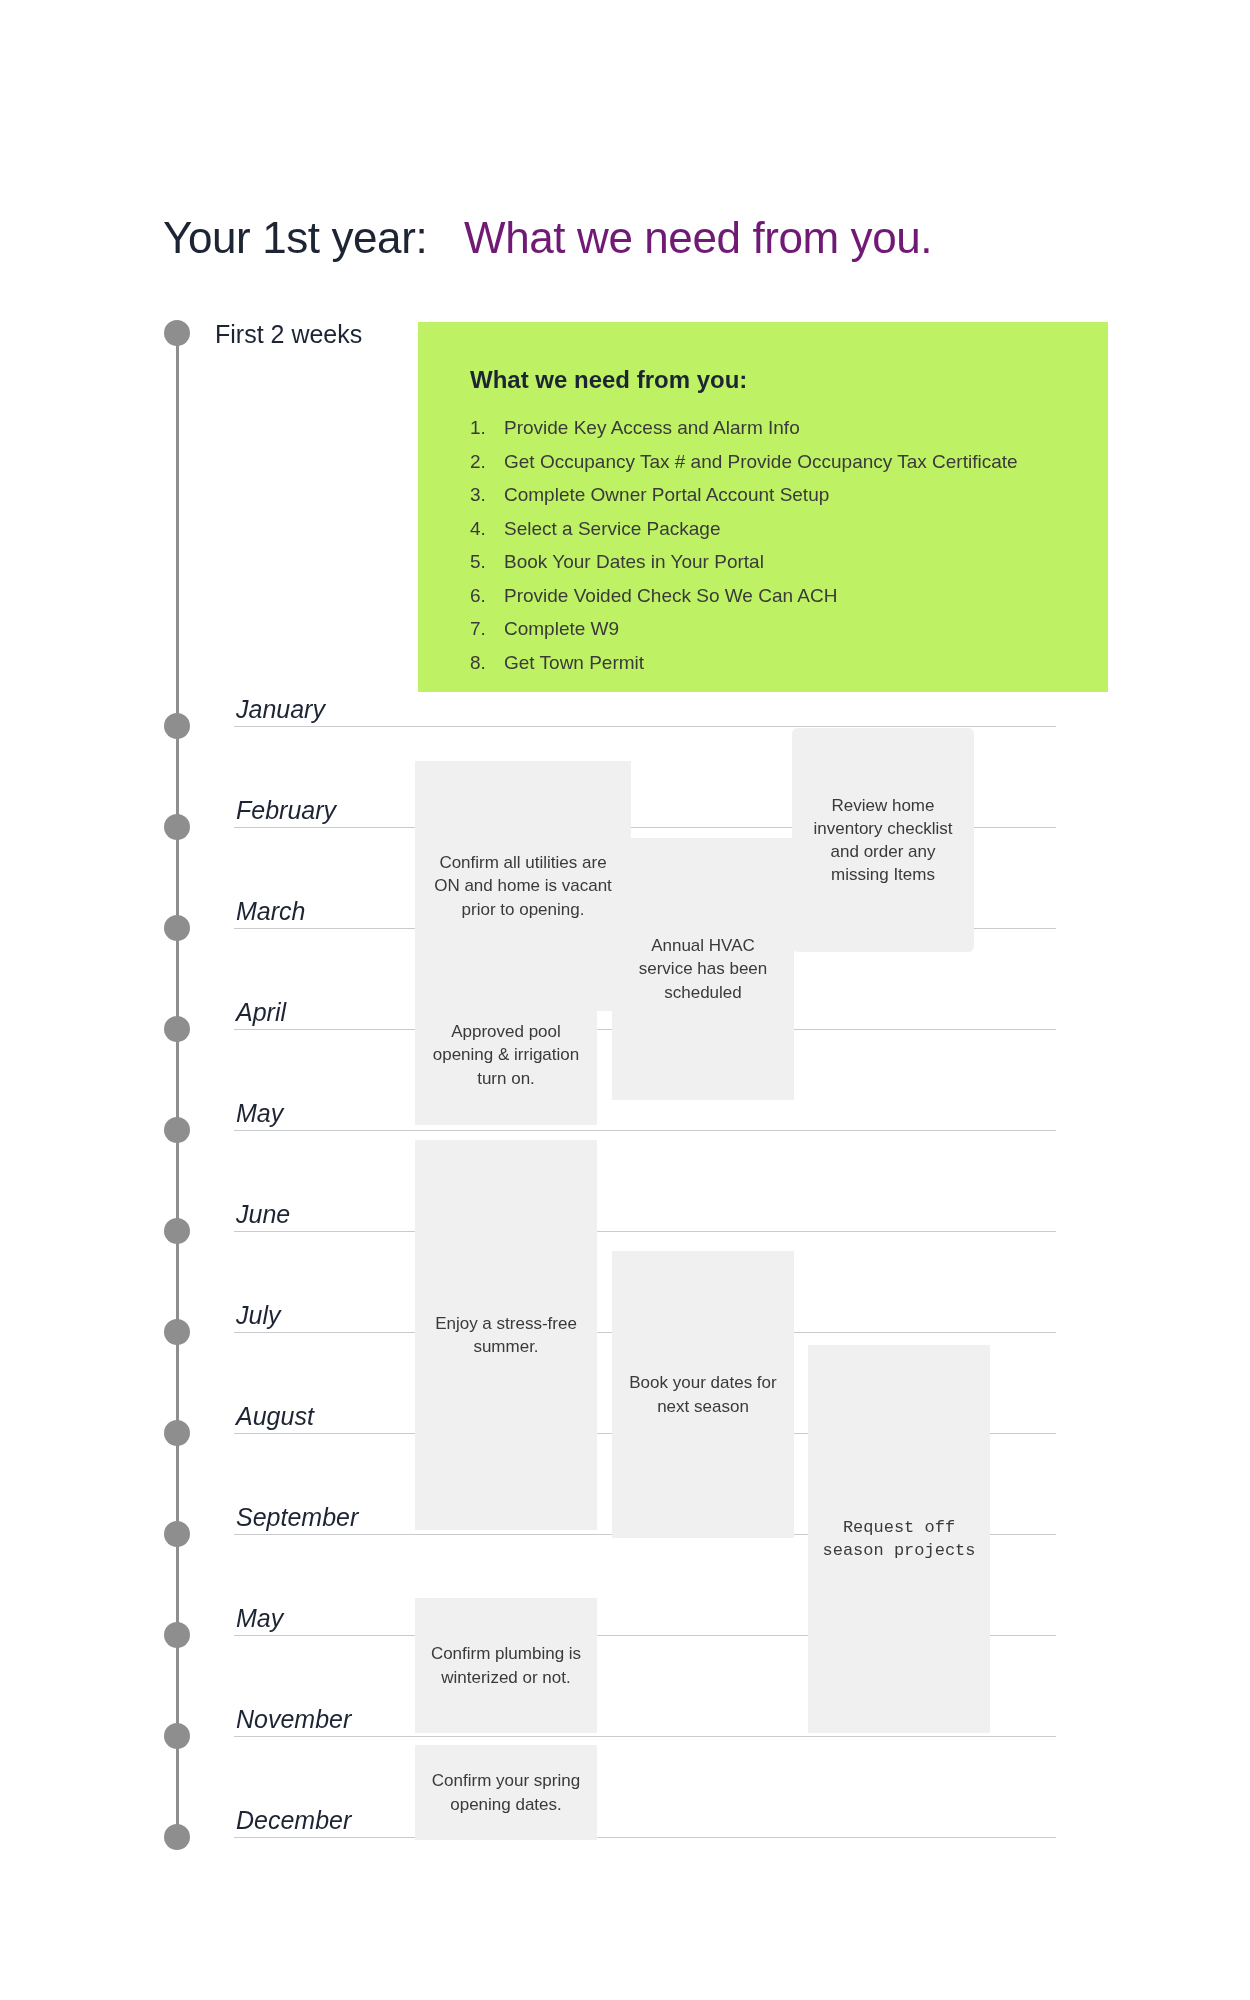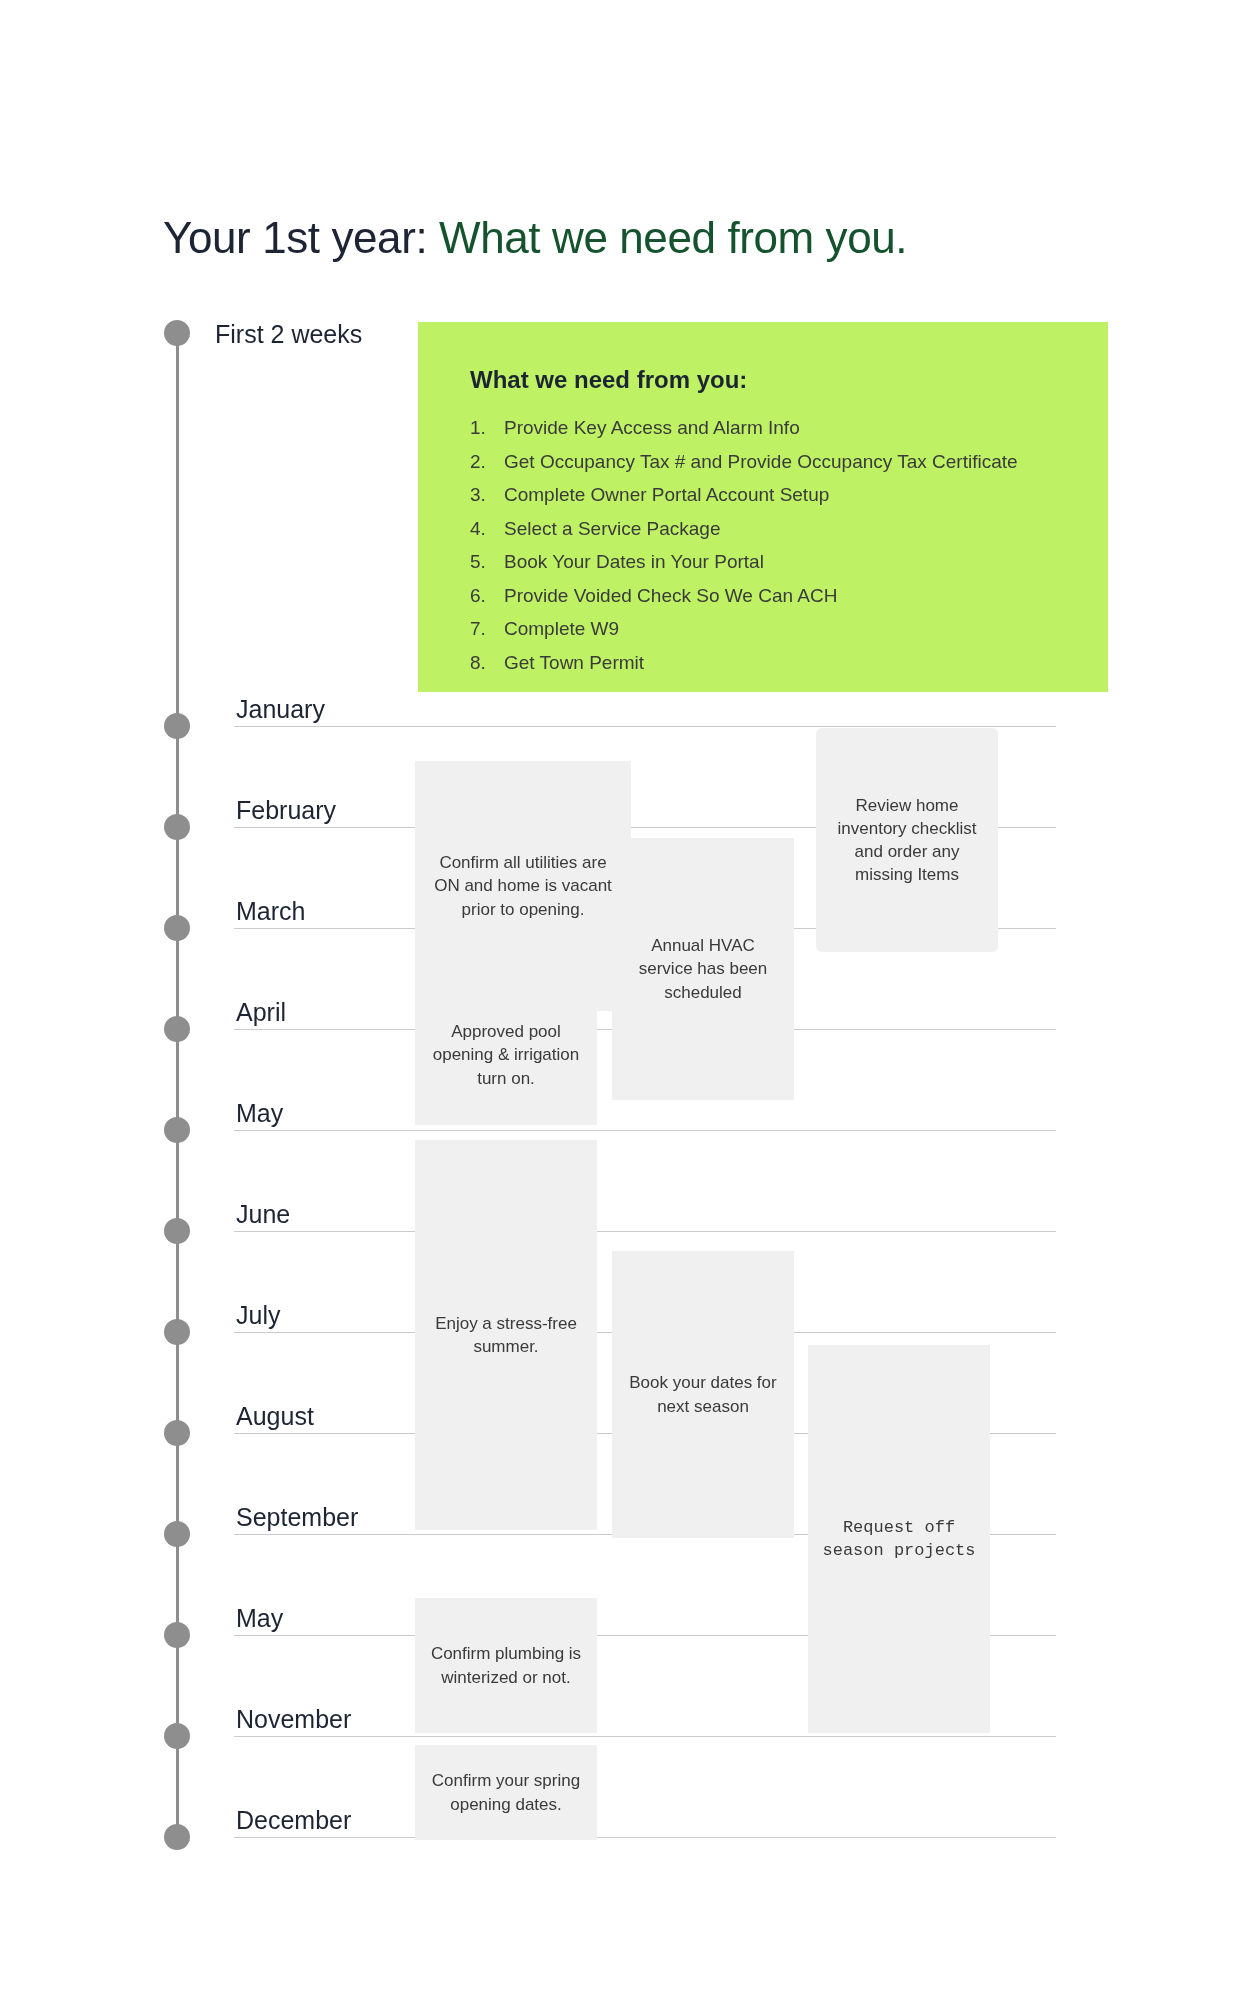--- a/index.html
+++ b/index.html
@@ -22,21 +22,21 @@
     position: absolute;
     left: 163px;
     top: 185px;
     font-size: 44px;
     font-weight: 400;
     letter-spacing: -0.4px;
     white-space: nowrap;
     line-height: 1.1;
   }
   #page-title .lead { color: #1d2433; }
-  #page-title .accent { color: #14532d; }
+  #page-title .accent { color: #701a75; margin-left: 25px; }
 
   
   #timeline-spine {
     position: absolute;
     left: 176px;
     top: 332px;
     width: 3px;
     height: 1505px;
     background: #8e8e8e;
   }
@@ -105,20 +105,21 @@
   }
   .month-label {
     position: absolute;
     left: 236px;
     bottom: 4px;
     font-size: 25px;
     font-weight: 400;
     color: #1d2433;
     white-space: nowrap;
     line-height: 1;
+    font-style: italic;
   }
 
   
   .task-box {
     position: absolute;
     background: #f0f0f0;
     display: flex;
     align-items: center;
     justify-content: center;
     text-align: center;
@@ -258,21 +259,21 @@
     </div>
   </div>
 
 <div id="task-layer">
     <div class="task-box" style="left: 415px; top: 728px; width: 216px; height: 250px; margin-top: 33px;">
       <span class="task-text">Confirm all utilities are ON and home is vacant prior to opening.</span>
     </div>
     <div class="task-box" style="left: 612px; top: 838px; width: 182px; height: 262px;">
       <span class="task-text">Annual HVAC service has been scheduled</span>
     </div>
-    <div class="task-box" style="left: 816px; top: 728px; width: 182px; height: 224px; border-radius: 6px;">
+    <div class="task-box" style="left: 792px; top: 728px; width: 182px; height: 224px; border-radius: 6px;">
       <span class="task-text">Review home inventory checklist and order any missing Items</span>
     </div>
     <div class="task-box" style="left: 415px; top: 985px; width: 182px; height: 140px;">
       <span class="task-text">Approved pool opening &amp; irrigation turn on.</span>
     </div>
     <div class="task-box" style="left: 415px; top: 1140px; width: 182px; height: 390px;">
       <span class="task-text">Enjoy a stress-free summer.</span>
     </div>
     <div class="task-box" style="left: 612px; top: 1243px; width: 182px; height: 287px; margin-top: 8px;">
       <span class="task-text">Book your dates for next season</span>

